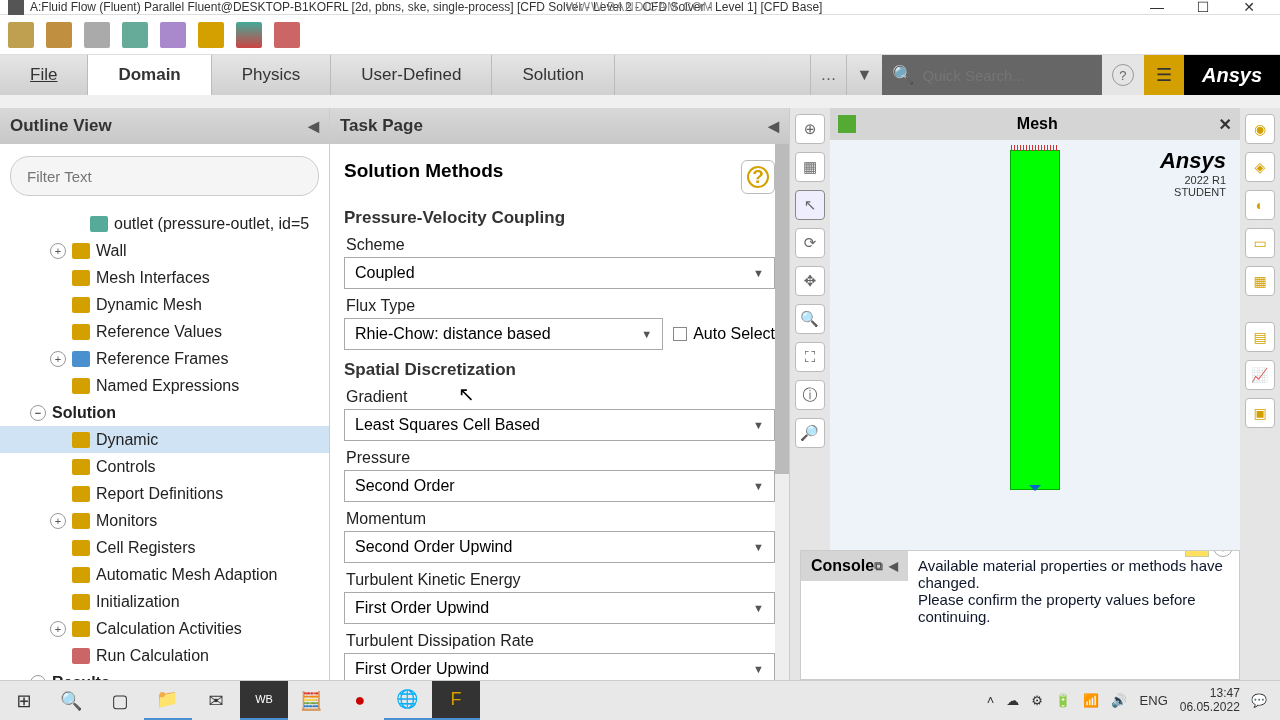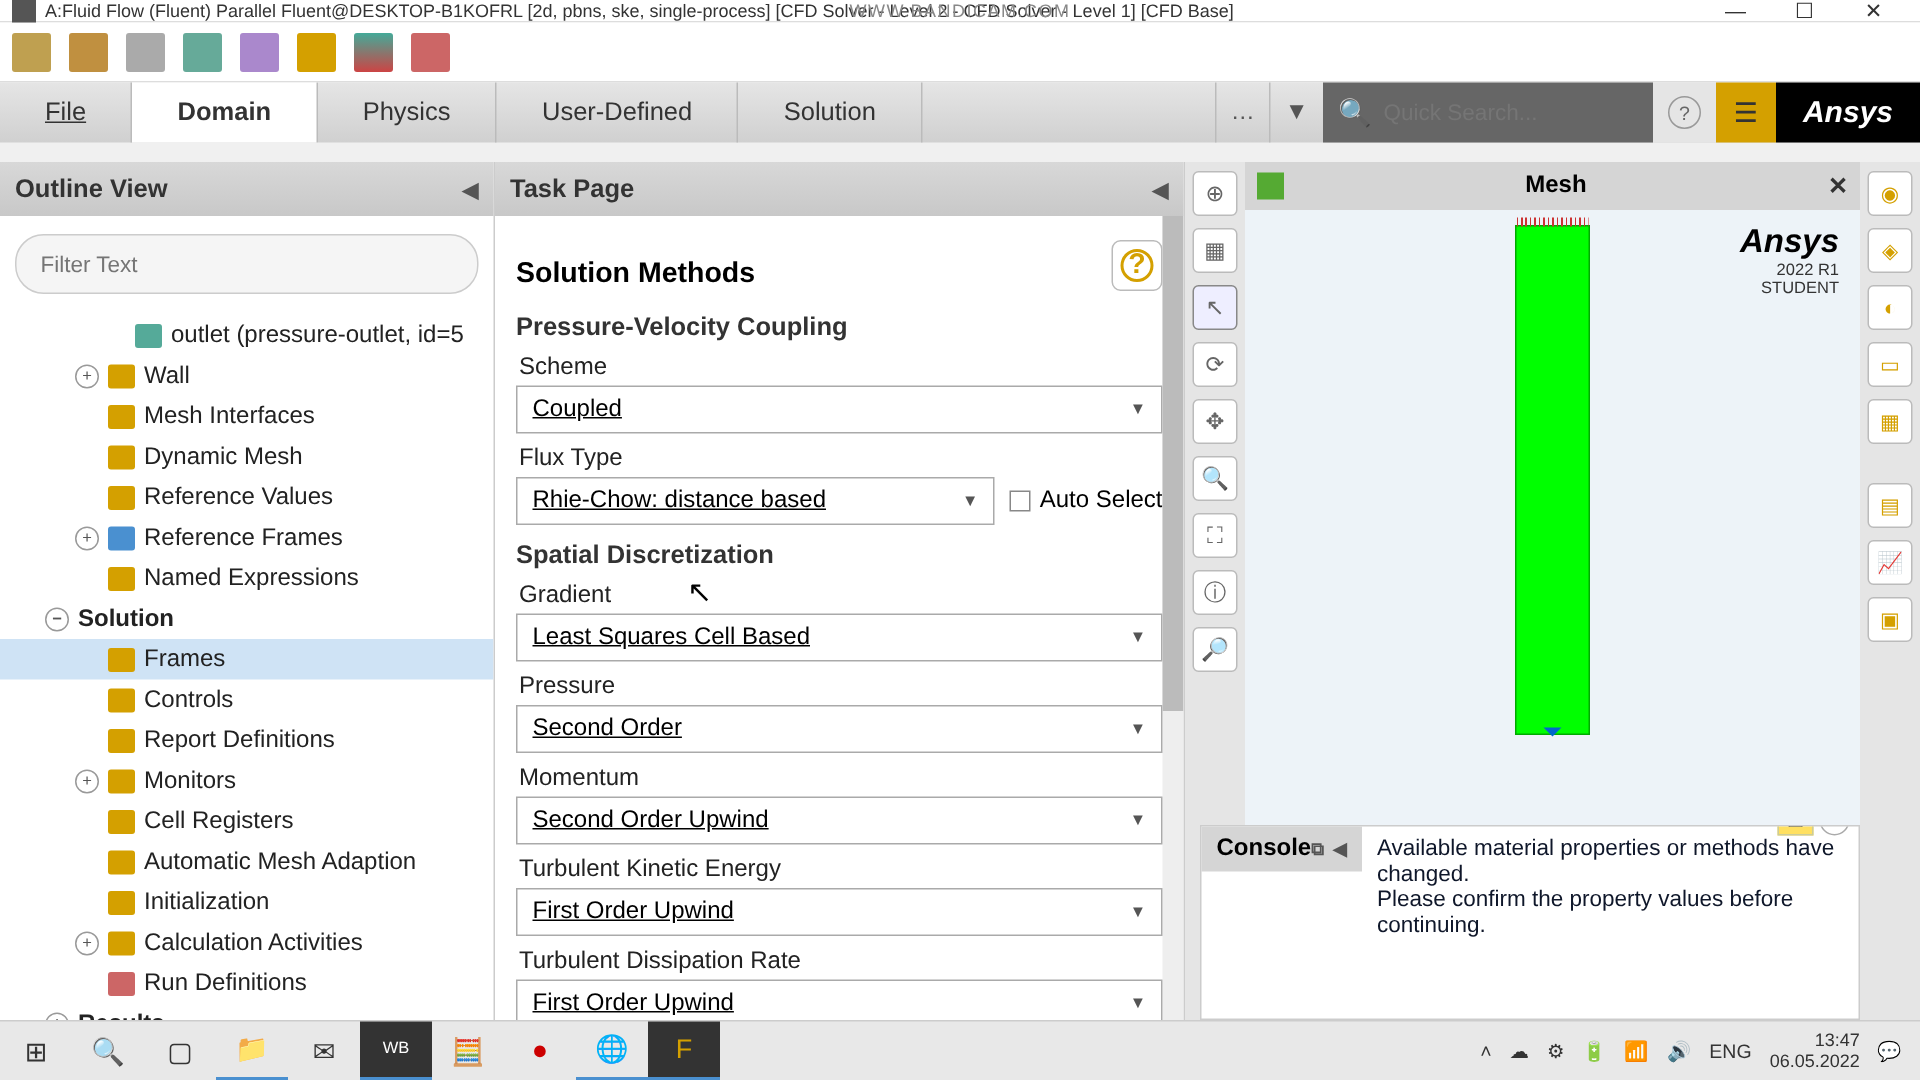--- a/index.html
+++ b/index.html
@@ -46,26 +46,26 @@
 .tree .noexp { width:16px; }
 .tree .nicon { width:18px; height:16px; background:#d4a000; border-radius:2px; flex-shrink:0; }
 .tree .nicon.b { background:#4a90d0; } .tree .nicon.g { background:#5a9; } .tree .nicon.r { background:#c66;}
 .tree .ind1 { padding-left:30px; } .tree .ind2 { padding-left:50px; } .tree .ind3 { padding-left:90px; }
 .tree .bold { font-weight:bold; }
 
 .taskpage { width:460px; background:#fff; display:flex; flex-direction:column; border-right:1px solid #ccc; position:relative;}
 .tp-body { flex:1; overflow:hidden; padding:10px 14px; position:relative;}
 .tp-body .scrollbar{position:absolute;right:0;top:0;bottom:0;width:14px;background:#eee;}
 .tp-body .scrollthumb{position:absolute;right:0;top:0;width:14px;height:330px;background:#bbb;}
-.tp-title { font-size:19px; font-weight:bold; margin:6px 0 14px; display:flex; align-items:flex-end;}
+.tp-title { font-size:19px; font-weight:bold; margin:6px 0 14px; display:flex; align-items:flex-start;}
 .tp-title .help{margin-left:auto;width:34px;height:34px;border:1px solid #bbb;border-radius:6px;display:flex;align-items:center;justify-content:center;}
 .tp-title .help .c{width:22px;height:22px;border:2px solid #d4a000;border-radius:50%;display:flex;align-items:center;justify-content:center;color:#d4a000;font-weight:bold;}
 .sect { font-size:17px; font-weight:bold; margin:4px 0 8px; color:#333;}
 .fld-lab { font-size:16px; margin:4px 2px 3px; color:#222;}
-.dd { height:32px; border:1px solid #aaa; background:#fff; display:flex; align-items:center; padding:0 10px; margin-bottom:8px; font-size:16px; position:relative;text-decoration:underline;}
+.dd { height:32px; border:1px solid #aaa; background:#fff; display:flex; align-items:center; padding:0 10px; margin-bottom:8px; font-size:16px; position:relative;}
 .dd::after { content:"▼"; position:absolute; right:10px; font-size:11px; color:#555;}
 .flux-row{display:flex;align-items:center;gap:10px;margin-bottom:10px;}
 .flux-row .dd{flex:1;margin-bottom:0;}
 .cb{display:flex;align-items:center;gap:6px;font-size:16px;}
 .cb .box{width:14px;height:14px;border:1px solid #888;}
 .cursor{position:absolute;left:458px;top:382px;font-size:20px;color:#000;pointer-events:none;z-index:99;}
 
 .vtoolbar{width:40px;background:#e5e5e5;display:flex;flex-direction:column;align-items:center;padding:6px 0;gap:8px;}
 .vtoolbar .vbtn{width:30px;height:30px;border:1px solid #bbb;border-radius:4px;background:#fff;display:flex;align-items:center;justify-content:center;font-size:15px;color:#666;}
 .vtoolbar .vbtn.act{border-color:#888;background:#eef;}
@@ -189,21 +189,21 @@
           <span class="nicon"></span>
           <span>Named Expressions</span>
         </div>
       <div class="node ind1 bold">
           <span class="exp">−</span>
           <span>Solution</span>
         </div>
       <div class="node ind2 sel">
           <span class="noexp"></span>
           <span class="nicon"></span>
-          <span>Frames</span>
+          <span>Dynamic</span>
         </div>
       <div class="node ind2">
           <span class="noexp"></span>
           <span class="nicon"></span>
           <span>Controls</span>
         </div>
       <div class="node ind2">
           <span class="noexp"></span>
           <span class="nicon"></span>
           <span>Report Definitions</span>
@@ -229,21 +229,21 @@
           <span>Initialization</span>
         </div>
       <div class="node ind2">
           <span class="exp">+</span>
           <span class="nicon"></span>
           <span>Calculation Activities</span>
         </div>
       <div class="node ind2">
           <span class="noexp"></span>
           <span class="nicon r"></span>
-          <span>Run Definitions</span>
+          <span>Run Calculation</span>
         </div>
       <div class="node ind1 bold">
           <span class="exp">+</span>
           <span>Results</span>
         </div>
     </div>
   </div>
 
   <div class="taskpage">
     <div class="panel-hdr">

